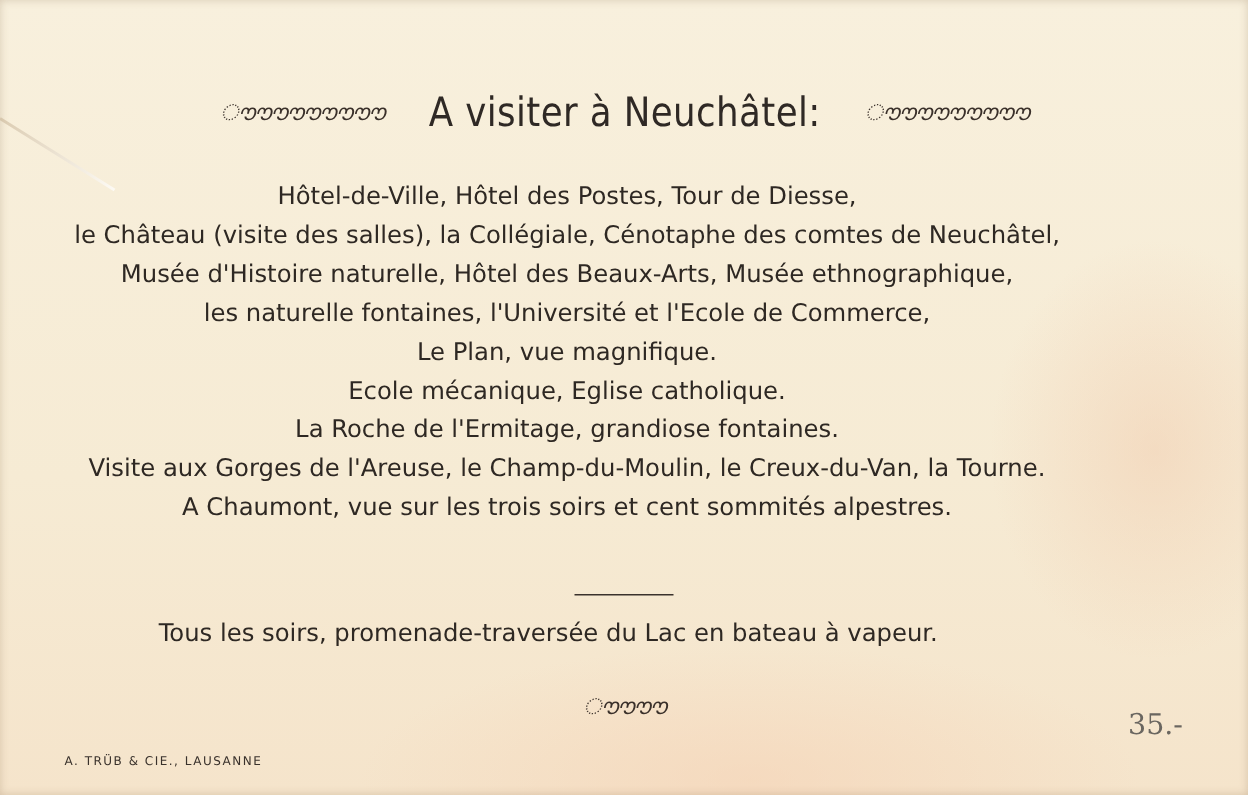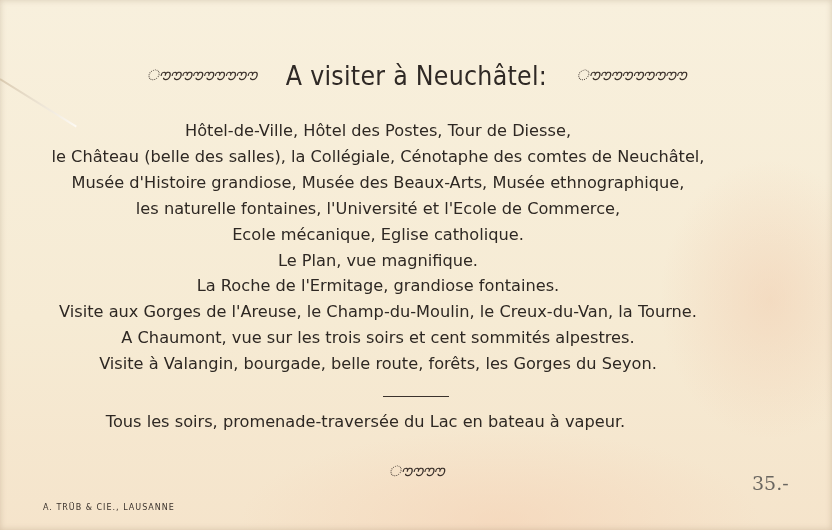--- a/index.html
+++ b/index.html
@@ -73,29 +73,28 @@
   <div class="crease"></div>
 
   <div class="title-row">
     <span class="ornament">ൗൗൗൗൗൗൗൗൗ</span>
     <span class="title">A visiter à Neuchâtel:</span>
     <span class="ornament">ൗൗൗൗൗൗൗൗൗ</span>
   </div>
 
   <div class="body-lines">
     <div class="line">Hôtel-de-Ville, Hôtel des Postes, Tour de Diesse,</div>
-    <div class="line">le Château (belle des salles), la Collégiale, Cénotaphe des comtes de Neuchâtel,</div>
-    <div class="line">Musée d'Histoire grandiose, Musée des Beaux-Arts, Musée ethnographique,</div>
+    <div class="line">le Château (visite des salles), la Collégiale, Cénotaphe des comtes de Neuchâtel,</div>
+    <div class="line">Musée d'Histoire naturelle, Hôtel des Beaux-Arts, Musée ethnographique,</div>
     <div class="line">les naturelle fontaines, l'Université et l'Ecole de Commerce,</div>
+    <div class="line">Le Plan, vue magnifique.</div>
     <div class="line">Ecole mécanique, Eglise catholique.</div>
-    <div class="line">Le Plan, vue magnifique.</div>
     <div class="line">La Roche de l'Ermitage, grandiose fontaines.</div>
     <div class="line">Visite aux Gorges de l'Areuse, le Champ-du-Moulin, le Creux-du-Van, la Tourne.</div>
     <div class="line">A Chaumont, vue sur les trois soirs et cent sommités alpestres.</div>
-    <div class="line">Visite à Valangin, bourgade, belle route, forêts, les Gorges du Seyon.</div>
   </div>
 
   <div class="divider"></div>
 
   <div class="footer-line">Tous les soirs, promenade-traversée du Lac en bateau à vapeur.</div>
 
   <div class="bottom-ornament">
     <span class="ornament">ൗൗൗൗ</span>
   </div>
 

